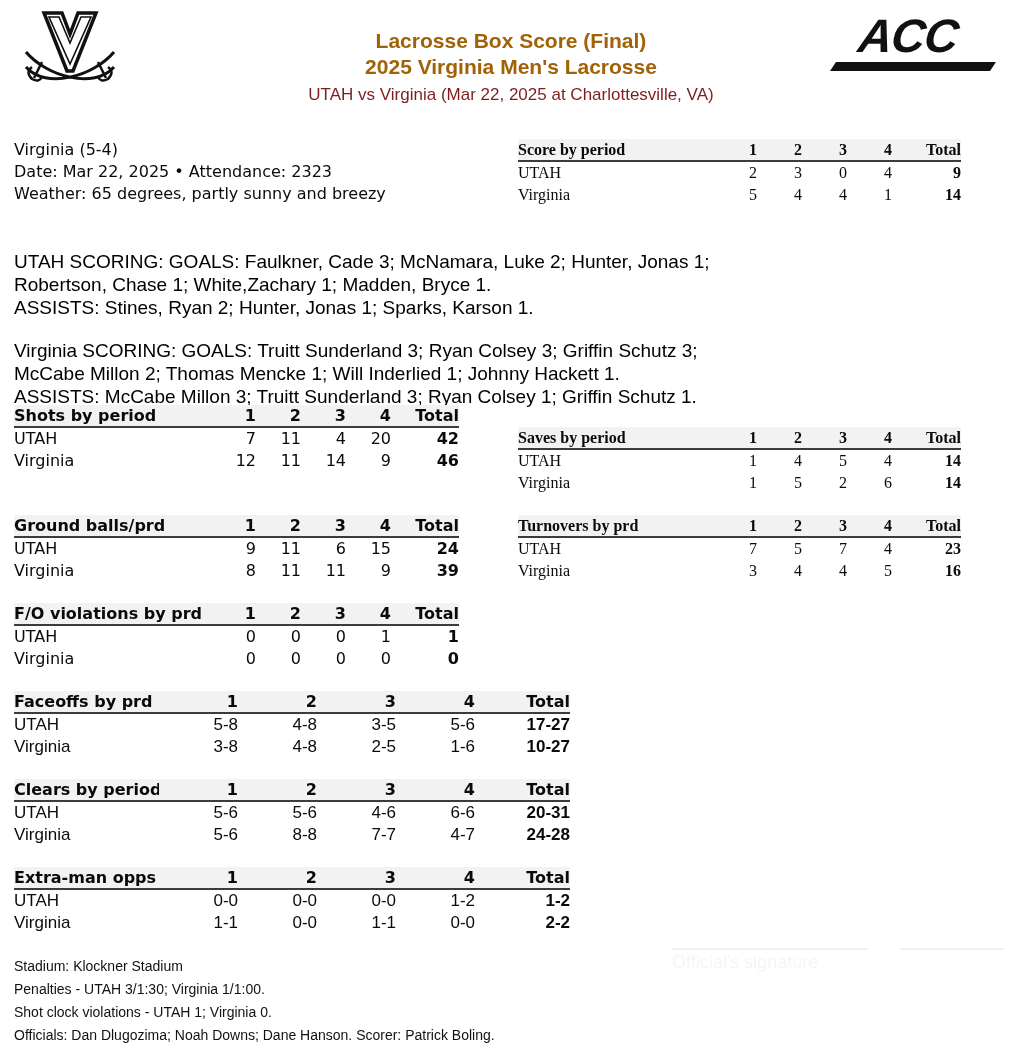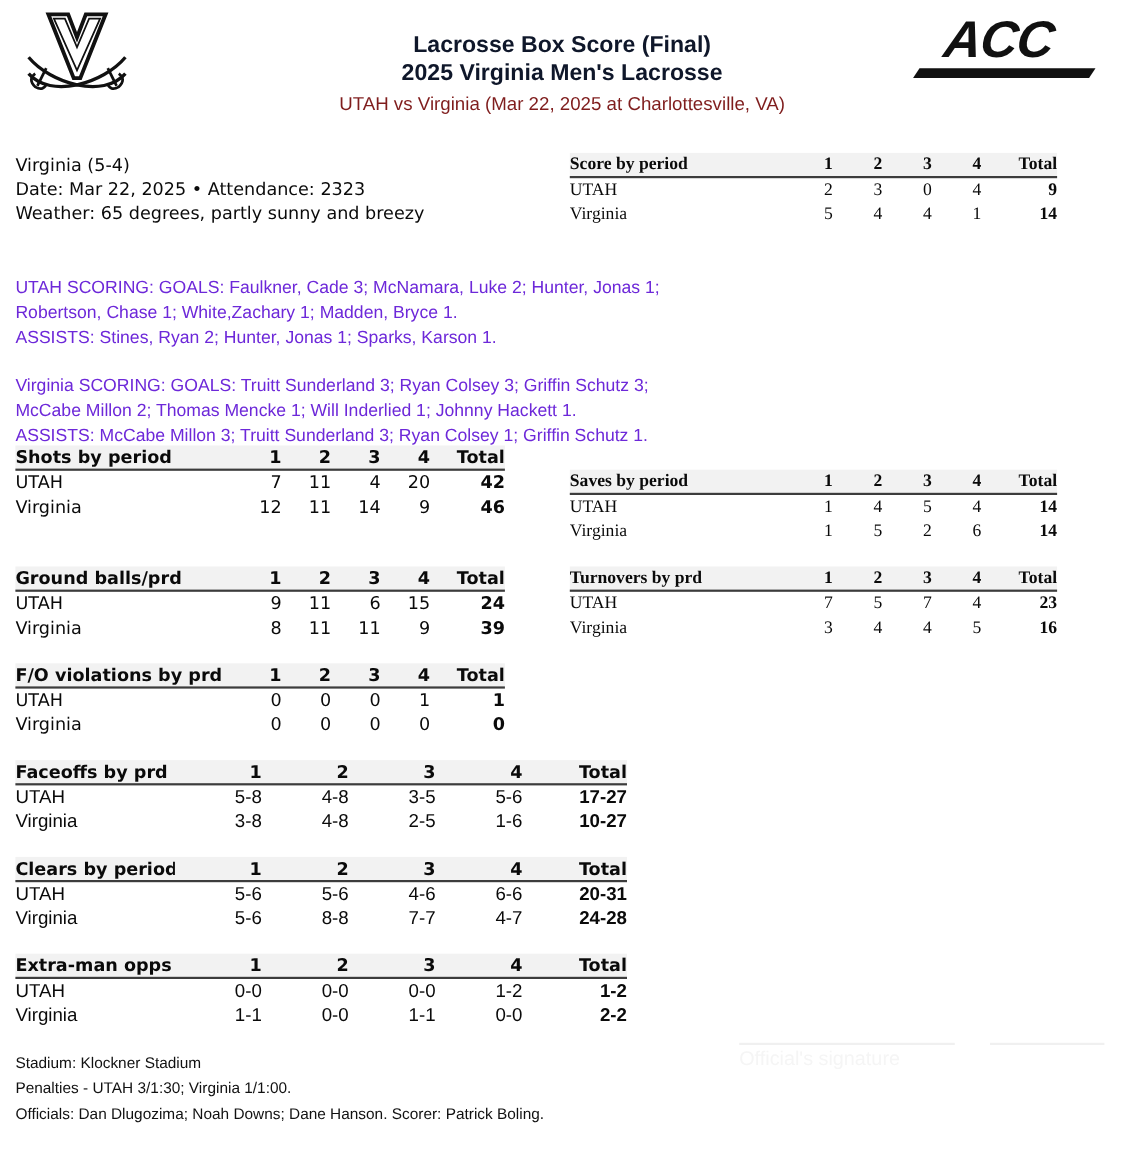--- a/index.html
+++ b/index.html
@@ -5,37 +5,37 @@
   html,body{margin:0;padding:0;background:#ffffff;}
   .page{
     position:relative;width:1022px;height:1053px;background:#fff;
     font-family:"DejaVu Sans",sans-serif;color:#0a0a0a;overflow:hidden;
     -webkit-font-smoothing:antialiased;
   }
   .abs{position:absolute;}
 
   
   .title-block{left:0;right:0;top:28px;text-align:center;}
-  .title-line{font-family:"Liberation Sans",sans-serif;font-weight:bold;font-size:21px;line-height:26px;color:#0f172a;}
+  .title-line{font-family:"Liberation Sans",sans-serif;font-weight:bold;font-size:21px;line-height:26px;color:#a16207;}
   .subtitle{font-family:"Liberation Sans",sans-serif;font-size:17px;line-height:24px;margin-top:3px;color:#7f1d1d;}
 
   
   .uva-logo{left:24px;top:10px;width:92px;height:84px;}
   
   .acc-logo{left:845px;top:14px;width:166px;height:60px;}
   .acc-text{
     position:absolute;left:14px;top:-6px;
     font-family:"Liberation Sans",sans-serif;font-weight:bold;font-style:italic;
     font-size:47px;letter-spacing:-1px;color:#111;transform:skewX(-8deg);
   }
   .acc-bar{position:absolute;left:-12px;top:48px;width:160px;height:9px;background:#111;transform:skewX(-33deg);}
 
   
   .game-info{left:14px;top:139px;font-size:16px;line-height:22px;}
-  .scoring{left:14px;width:820px;font-family:"Liberation Sans",sans-serif;font-size:16px;line-height:23px;color:#6d28d9;}
+  .scoring{left:14px;width:820px;font-family:"Liberation Sans",sans-serif;font-size:19px;line-height:23px;color:#000000;}
   .scoring-utah{top:250px;}
   .scoring-virginia{top:339px;}
   .footer{left:14px;top:955px;font-family:"Liberation Sans",sans-serif;font-size:14px;line-height:23px;color:#111;}
 
   
   .stat-table{font-size:16px;}
   .trow{display:flex;height:22px;line-height:22px;align-items:baseline;}
   .thead{background:var(--thead-bg,#f2f2f2);border-bottom:2px solid var(--rule,#3c3c3c);font-weight:bold;height:21px;line-height:21px;}
   .tlabel{flex:1;text-align:left;white-space:nowrap;overflow:hidden;}
   .tcell{text-align:right;white-space:nowrap;}
@@ -359,16 +359,17 @@
     <div class="wm-lines">
       <div class="wm-line1"></div>
       <div class="wm-line2"></div>
     </div>
     <div class="wm-text">Official's signature</div>
   </div>
 
   <div class="abs footer">
     <div>Stadium: Klockner Stadium</div>
     <div>Penalties - UTAH 3/1:30; Virginia 1/1:00.</div>
+    <div>Shot clock violations - UTAH 1; Virginia 0.</div>
     <div>Officials: Dan Dlugozima; Noah Downs; Dane Hanson. Scorer: Patrick Boling.</div>
   </div>
 
 </div>
 
 </body></html>

